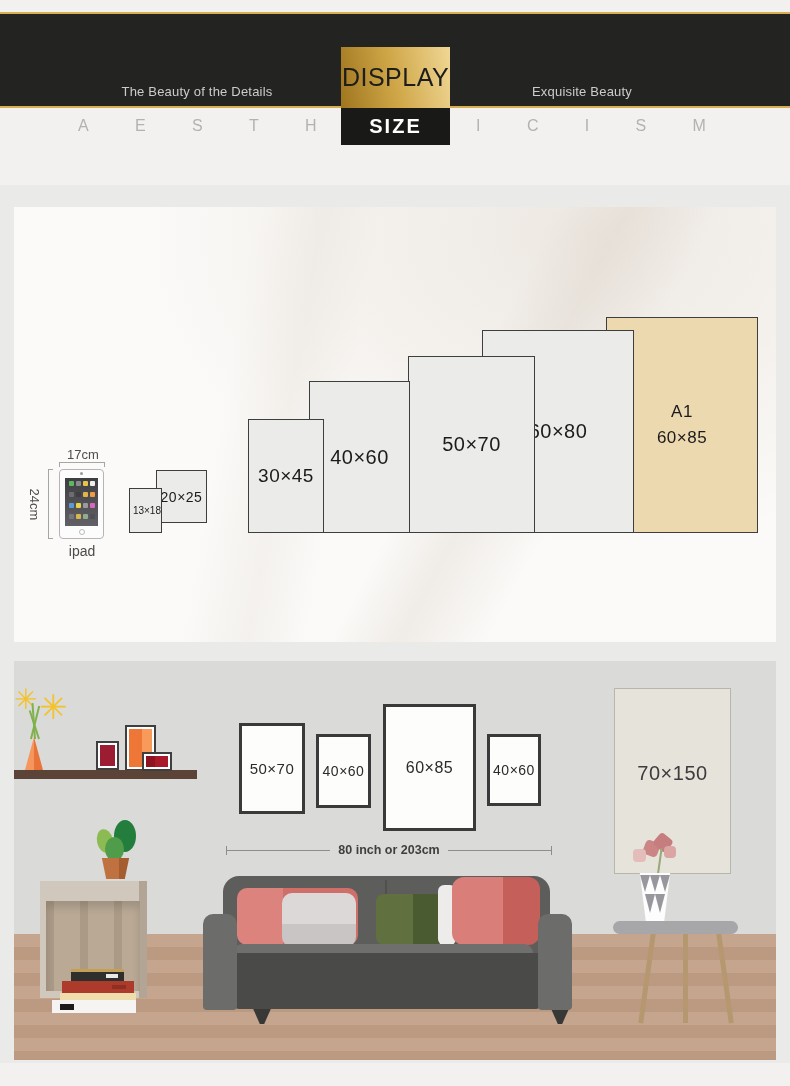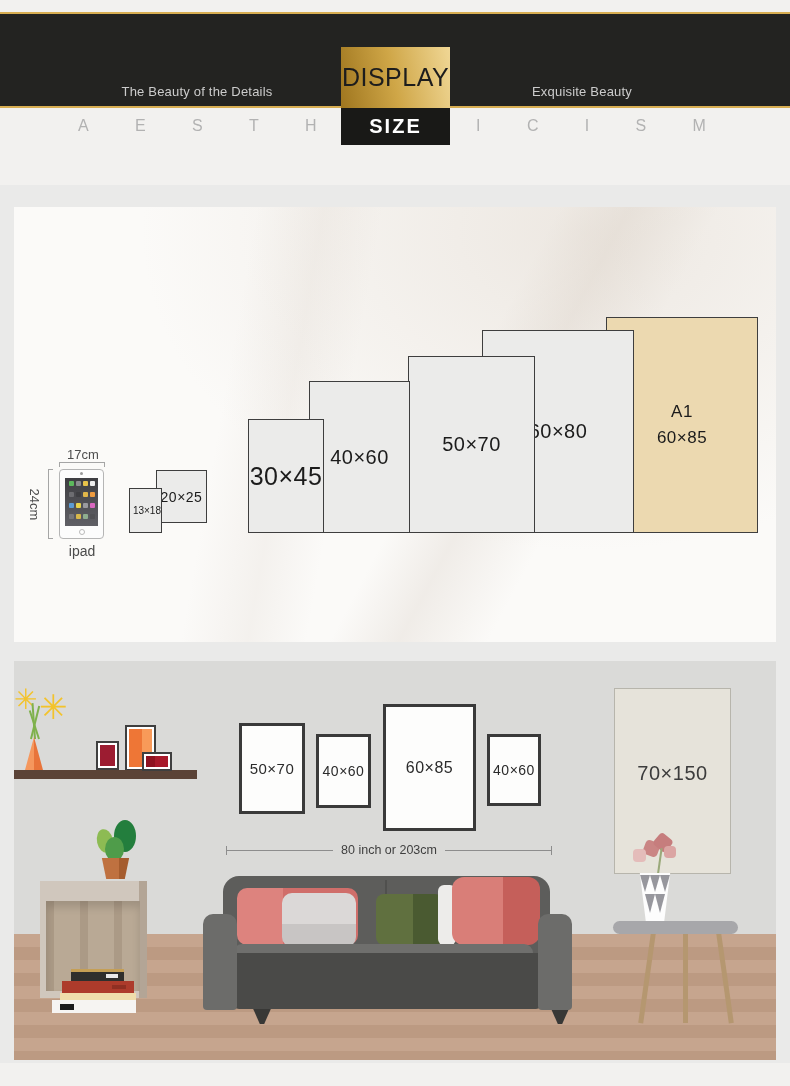--- a/index.html
+++ b/index.html
@@ -27,21 +27,21 @@
     background:
       radial-gradient(ellipse at 75% 6%, rgba(214,202,189,.38), transparent 55%),
       linear-gradient(118deg, transparent 55%, rgba(214,204,194,.30) 62%, transparent 71%),
       linear-gradient(100deg, transparent 29%, rgba(222,214,206,.25) 37%, transparent 44%); }
   .sbox { position:absolute; background:#ebebea; border:1px solid #3e3e3e; display:flex; flex-direction:column;
     align-items:center; justify-content:center; color:#1b1b1b; text-align:center; letter-spacing:0.5px; }
   .sbox.accent { background:#ecd9b0; }
   .sbox.b0 { font-size:10px; letter-spacing:0;align-items:flex-end; }
   .sbox.b1 { font-size:14px; }
   .sbox.b2 { font-size:13px; line-height:1.4; }
-  .sbox.b3 { font-size:25px; }
+  .sbox.b3 { font-size:19px; }
   .sbox.b4, .sbox.b5, .sbox.b6 { font-size:20px; }
   .sbox.b7 { font-size:17px; line-height:1.55; }
   .sbox span { display:block; }
 
   
   .ipad-body { position:absolute; left:45px; top:262px; width:45px; height:70px; background:#fcfcfc;
     border:1px solid #b5b5b5; border-radius:4px; }
   .ipad-cam { position:absolute; left:20px; top:2px; width:3px; height:3px; border-radius:50%; background:#9a9a9a; }
   .ipad-screen { position:absolute; left:5px; top:8px; width:33px; height:48px;
     background:linear-gradient(#3e3e42,#606066); display:grid;
@@ -65,21 +65,21 @@
 
   
   .panel-room { position:absolute; left:14px; top:661px; width:762px; height:399px; background:#dadad8; overflow:hidden; }
   .floor { position:absolute; left:0; bottom:0; width:762px; height:126px;
     background:repeating-linear-gradient(to bottom,#c6a58e 0 13px,#bc9a82 13px 26px); }
   .wframe { position:absolute; background:#fdfdfc; border:3px solid #3a3a3a; display:flex; align-items:center;
     justify-content:center; color:#2b2b2b; letter-spacing:0.5px; }
   .tallframe { position:absolute; left:600px; top:27px; width:117px; height:186px; background:#e6e3da;
     border:1px solid #b7b5ac; display:flex; align-items:center; justify-content:center;
     padding-bottom:16px; font-size:20px; color:#3c3c3c; letter-spacing:0.5px; }
-  .dimline { position:absolute; left:212px; top:184px; width:326px; height:10px; display:flex; align-items:center; }
+  .dimline { position:absolute; left:212px; top:184px; width:326px; height:10px; display:flex; align-items:center;font-weight:bold; }
   .dimline .tick { width:1px; height:9px; background:#8d8d8d; }
   .dimline .seg { flex:1; height:1px; background:#8d8d8d; }
   .dimline .txt { padding:0 8px; font-size:12.5px; color:#3f3f3f; white-space:nowrap; }
 
   
   .shelf-board { position:absolute; left:0; top:109px; width:183px; height:9px; background:#5b4337; }
   .carrot-vase { position:absolute; left:11px; top:76px; width:18px; height:33px;
     clip-path:polygon(50% 0,100% 100%,0 100%);
     background:linear-gradient(to right,#f5975d 50%,#e8743a 50%); }
   .stem { position:absolute; width:2px; background:#7fb14c; transform-origin:bottom center; }

